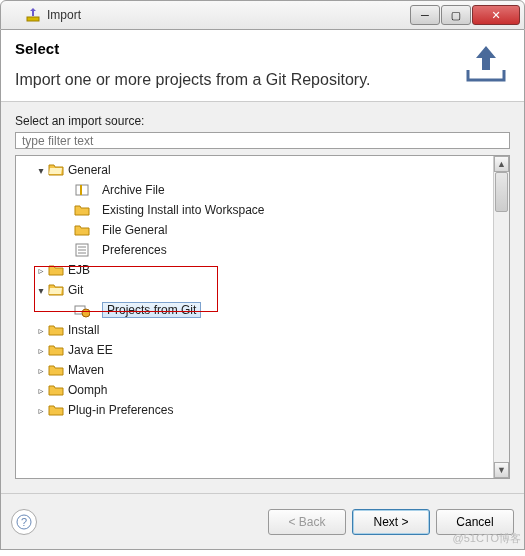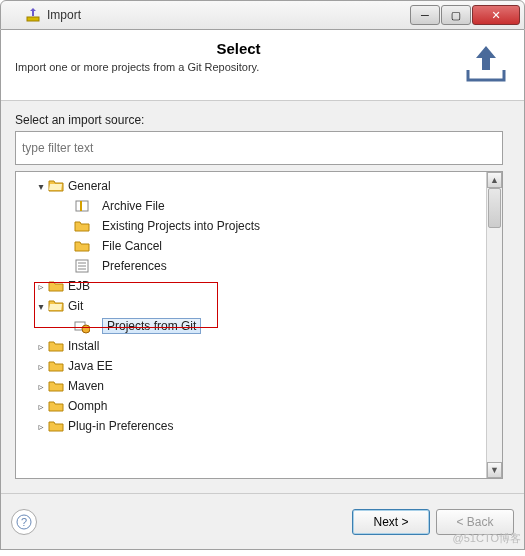--- a/index.html
+++ b/index.html
@@ -11,27 +11,27 @@
 .winbtns { display: flex; gap: 1px; }
 .winbtn { width: 30px; height: 20px; border: 1px solid #888; background: linear-gradient(#f0f0f0,#d0d0d0); border-radius: 3px; display:flex; align-items:center; justify-content:center; font-size:11px; cursor:pointer; }
 .winbtn.close { width: 48px; background: linear-gradient(#e07070,#c83030); color:#fff; border-color:#803030; }
 .winbtn.max { width: 30px; }
 .winbtn.min { width: 30px; }
 
 .content { border: 1px solid #a0a0a0; border-top: none; height: 520px; background: #fff; display:flex; flex-direction:column; }
 
 .header { padding: 10px 14px 12px 14px; display:flex; align-items:flex-start; border-bottom: 1px solid #ccc; background:#fff; }
 .header .htxt { flex:1; }
-.header h2 { font-size: 15px; font-weight: bold; color:#000; margin-bottom: 4px; text-align: center; }
-.header p { font-size: 11px; color:#333; }
+.header h2 { font-size: 15px; font-weight: bold; color:#000; margin-bottom: 14px; }
+.header p { font-size: 16px; color:#333; }
 .header .hicon { width:48px; height:48px; }
 
-.mid { padding: 12px 21px 0 14px; flex:1; display:flex; flex-direction:column; background:#f0f0f0; }
+.mid { padding: 12px 14px 0 14px; flex:1; display:flex; flex-direction:column; background:#f0f0f0; }
 .midlabel { font-size:12px; color:#222; margin-bottom:4px; }
-.filter { width:100%; height:34px; border:1px solid #a0a0a0; padding:2px 6px; font-size:12px; color:#555; background:#fff; }
+.filter { width:100%; height:17px; border:1px solid #a0a0a0; padding:2px 6px; font-size:12px; color:#555; background:#fff; }
 .treewrap { margin-top:6px; flex:1; border:1px solid #a0a0a0; background:#fff; position:relative; overflow:hidden; }
 .tree { position:absolute; inset:0 16px 0 0; overflow:auto; padding:4px 2px; }
 .scrollbar { position:absolute; top:0; right:0; bottom:0; width:16px; background:#f0f0f0; border-left:1px solid #ccc; }
 .scrollbar .sbtn { height:16px; background:linear-gradient(#f8f8f8,#d8d8d8); border:1px solid #aaa; display:flex; align-items:center; justify-content:center; font-size:9px; color:#555; }
 .scrollbar .thumb { position:absolute; top:16px; left:1px; right:1px; height:40px; background:linear-gradient(#e8e8e8,#ccc); border:1px solid #aaa; border-radius:2px; }
 
 .node { display:flex; align-items:center; height:20px; font-size:12px; color:#222; white-space:nowrap; cursor:pointer; }
 .node .arrow { width:14px; text-align:center; color:#666; font-size:10px; }
 .node .arrow.open { color:#444; }
 .node .arrow.none { visibility:hidden; }
@@ -100,28 +100,28 @@
               <rect x="2" y="3" width="12" height="10" fill="#fff" stroke="#888"></rect>
               <rect x="6" y="3" width="2" height="10" fill="#d4a000"></rect>
             </svg>
           <span class="label">Archive File</span>
         </div>
         <div class="node ind2">
           <span class="arrow none">▸</span>
           <svg class="nicon" viewBox="0 0 16 16">
               <path fill="#f5c446" stroke="#b8860b" d="M1 4h5l1 2h8v7H1z"></path>
             </svg>
-          <span class="label">Existing Projects into Projects</span>
-        </div>
-        <div class="node ind2">
-          <span class="arrow none">▸</span>
-          <svg class="nicon" viewBox="0 0 16 16">
-              <path fill="#f5c446" stroke="#b8860b" d="M1 4h5l1 2h8v7H1z"></path>
-            </svg>
-          <span class="label">File Cancel</span>
+          <span class="label">Existing Install into Workspace</span>
+        </div>
+        <div class="node ind2">
+          <span class="arrow none">▸</span>
+          <svg class="nicon" viewBox="0 0 16 16">
+              <path fill="#f5c446" stroke="#b8860b" d="M1 4h5l1 2h8v7H1z"></path>
+            </svg>
+          <span class="label">File General</span>
         </div>
         <div class="node ind2">
           <span class="arrow none">▸</span>
           <svg class="nicon" viewBox="0 0 16 16">
               <rect x="2" y="2" width="12" height="12" fill="#fff" stroke="#888"></rect>
               <path stroke="#888" d="M4 5h8M4 8h8M4 11h8"></path>
             </svg>
           <span class="label">Preferences</span>
         </div>
 
@@ -198,19 +198,20 @@
   </div>
 
   <div class="footer">
     <div class="helpbtn">
       <svg width="16" height="16" viewBox="0 0 16 16">
           <circle cx="8" cy="8" r="7" fill="#fff" stroke="#6a8ab8"></circle>
           <text x="8" y="12" text-anchor="middle" font-size="11" fill="#6a8ab8">?</text>
         </svg>
     </div>
     <div class="spacer"></div>
+    <button class="btn disabled">&lt; Back</button>
     <button class="btn default">Next &gt;</button>
-    <button class="btn disabled">&lt; Back</button>
+    <button class="btn">Cancel</button>
   </div>
 
 </div>
 
 <div class="watermark">@51CTO博客</div>
 
 </body></html>

